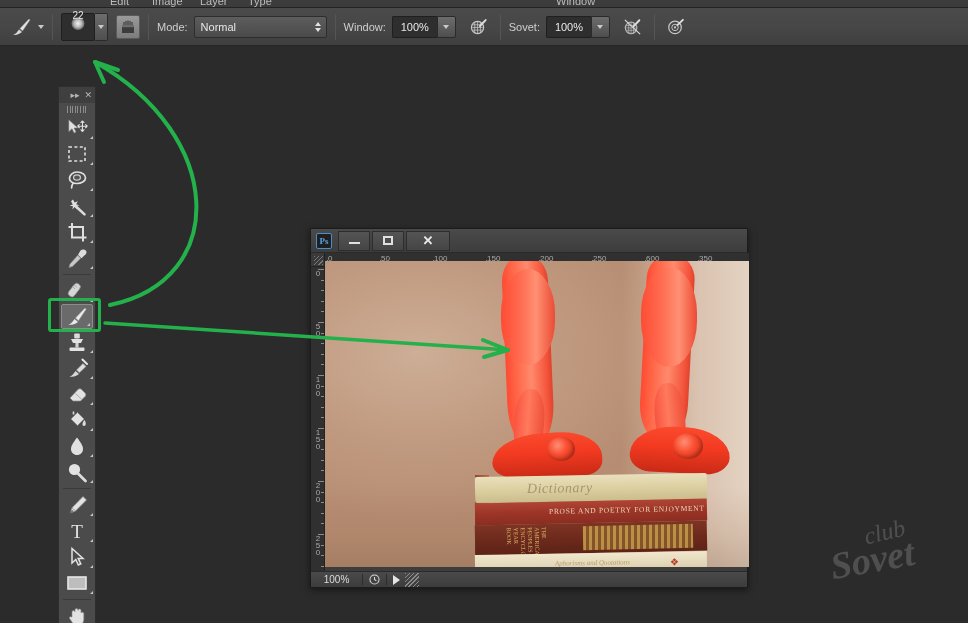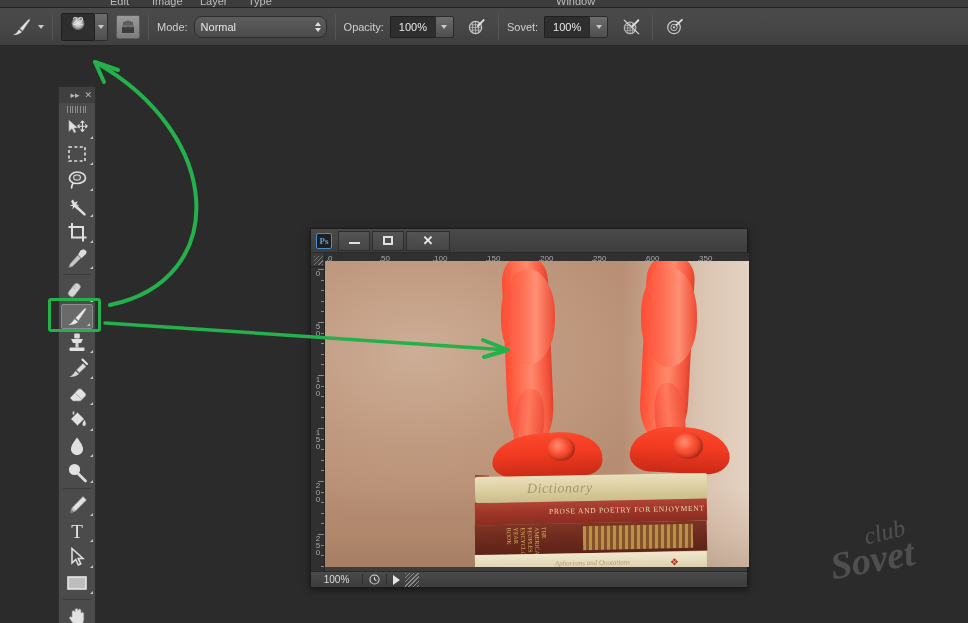--- a/index.html
+++ b/index.html
@@ -88,21 +88,21 @@
     width: 13px; height: 13px;
     border-radius: 50%;
     background: radial-gradient(circle,#f2f2f2 0%,#bdbdbd 38%,#6a6a6a 70%,#3a3a3a 100%);
   }
   .brush-preset .bsize {
     font-size: 10px;
     color: #e2e2e2;
     line-height: 12px;
     position: relative;
     z-index: 2;
-    padding-bottom: 12px;
+    padding-bottom: 18px;
   }
   .preset-arrow {
     width: 13px; height: 28px;
     background: linear-gradient(to bottom,#6d6d6d,#4e4e4e);
     border: 1px solid #2a2a2a;
     border-left: none;
     border-radius: 0 2px 2px 0;
     display: flex; align-items: center; justify-content: center;
   }
 
@@ -116,21 +116,21 @@
     background: linear-gradient(to bottom,#9a9a9a,#7c7c7c);
     border: 1px solid #5a5a5a;
     width: 24px; height: 24px;
   }
 
   
   .select-box {
     height: 22px;
     background: linear-gradient(to bottom,#5d5d5d,#4a4a4a);
     border: 1px solid #2d2d2d;
-    border-radius: 8px;
+    border-radius: 2px;
     display: flex;
     align-items: center;
     padding: 0 6px;
     color: #e6e6e6;
     font-size: 11px;
     position: relative;
   }
   #mode-select { width: 133px; }
   .spin-glyph {
     position: absolute; right: 5px; top: 50%;
@@ -605,21 +605,21 @@
   <div class="select-box" id="mode-select">
     <span>Normal</span>
     <span class="spin-glyph">
         <i class="up"></i>
         <i class="dn"></i>
       </span>
   </div>
 
   <div class="ob-sep"></div>
 
-  <span class="ob-label">Opacity:</span>
+  <span class="ob-label">Window:</span>
   <div style="display:flex;align-items:center">
     <div class="num-field">
       <span>100%</span>
     </div>
     <div class="num-drop">
       <div class="tri-down" style="margin:0"></div>
     </div>
   </div>
 
   <div style="width:10px"></div>

